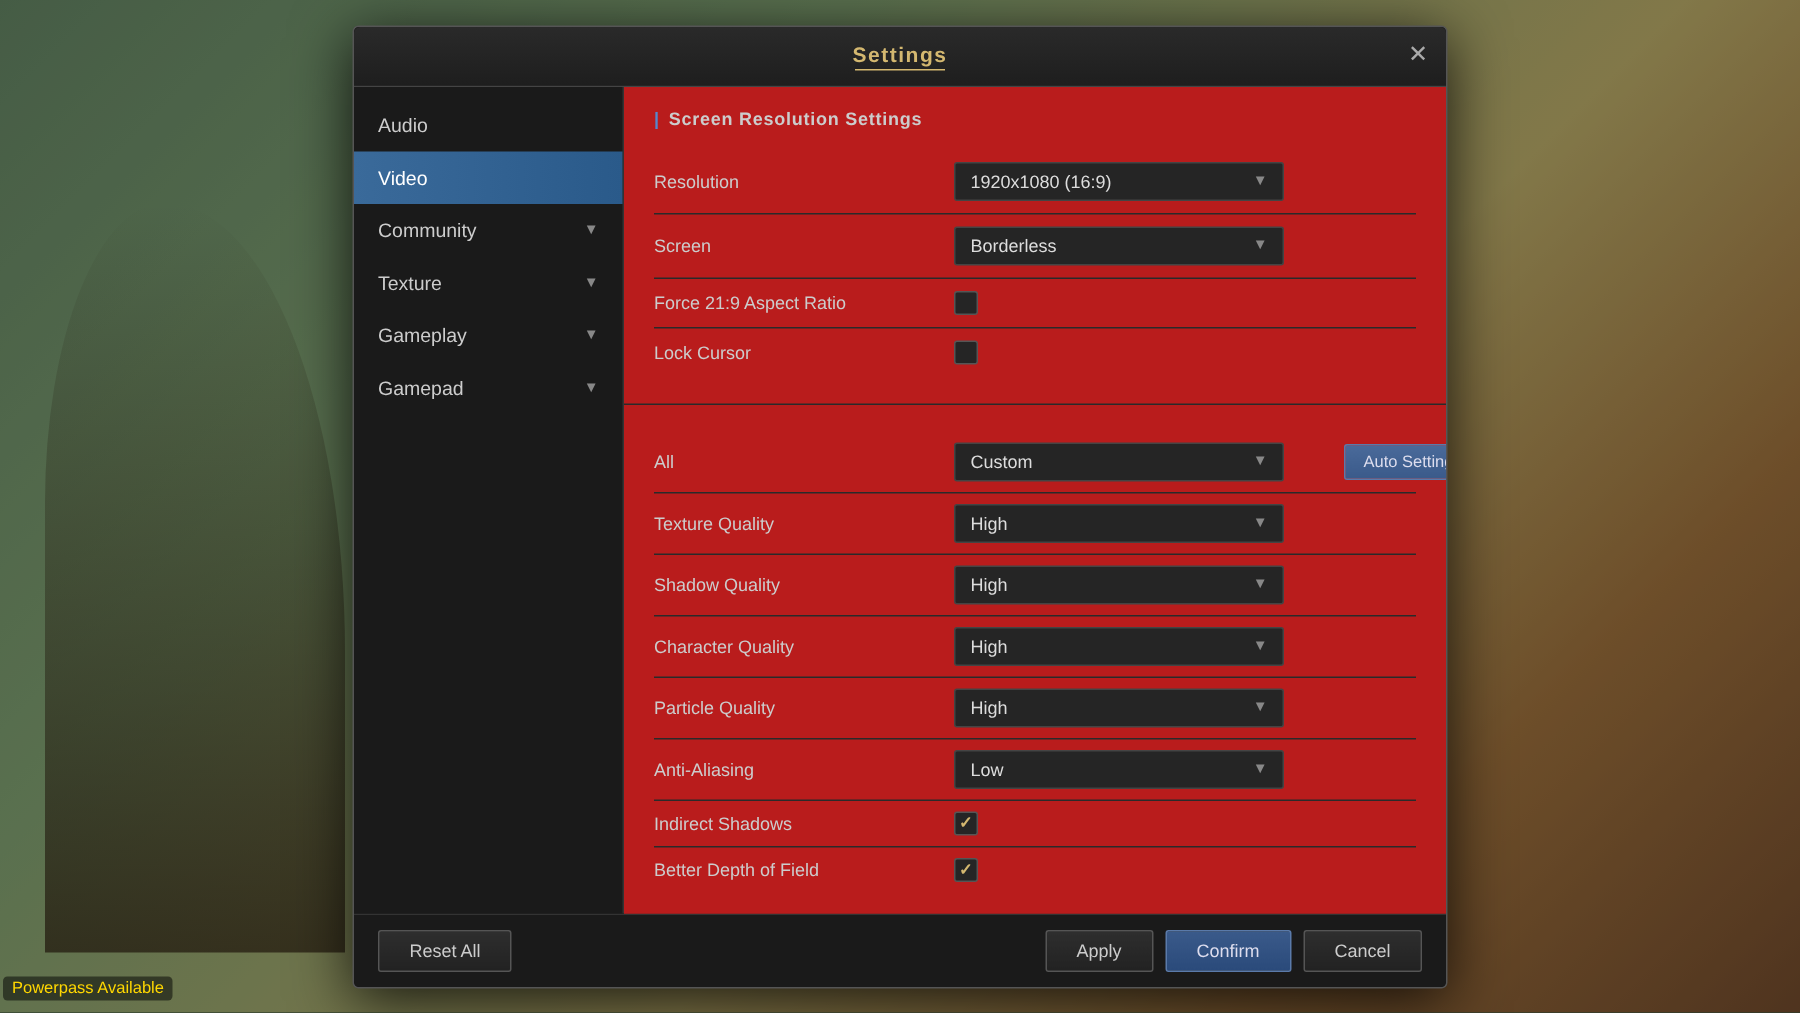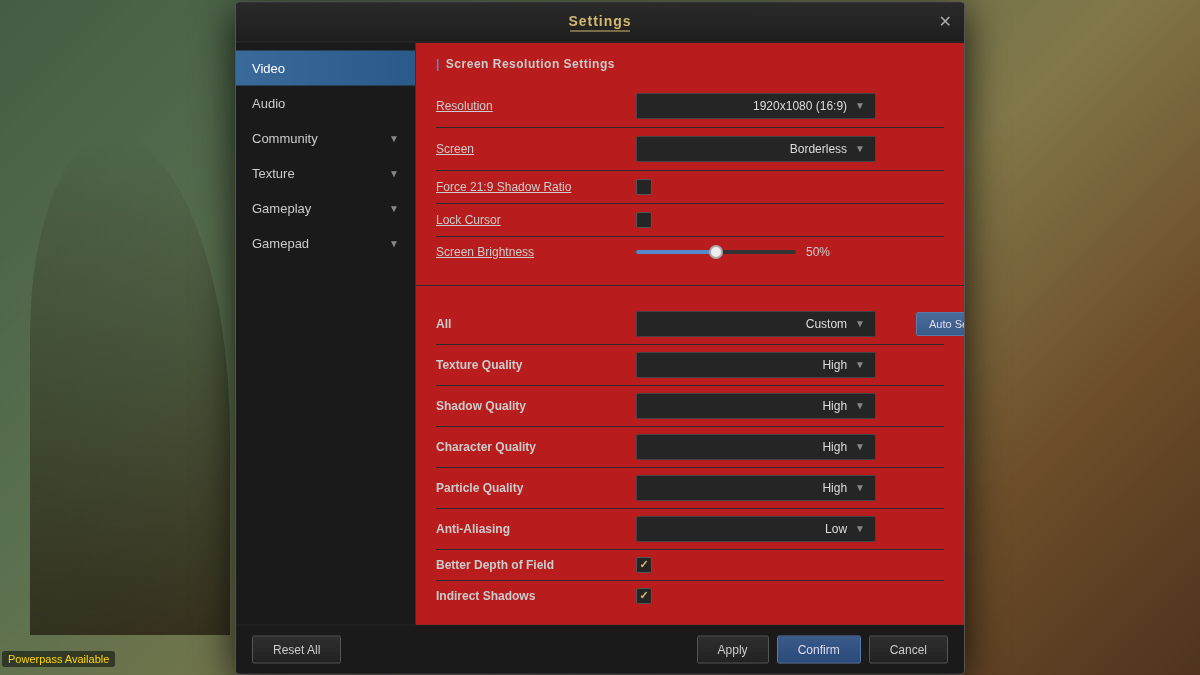--- a/index.html
+++ b/index.html
@@ -190,42 +190,41 @@
       border-bottom: 1px solid #2a2a2a;
     }
 
     .setting-row:last-child { border-bottom: none; }
 
     .setting-label {
       width: 200px;
       color: #ccc;
       font-size: 12px;
       flex-shrink: 0;
-      text-decoration: underline;
     }
 
     .setting-control {
       flex: 1;
       display: flex;
       align-items: center;
       gap: 8px;
     }
 
     
     .dropdown {
       background: #252525;
       border: 1px solid #444;
       border-radius: 2px;
       color: #ddd;
       font-size: 12px;
       padding: 5px 10px;
-      width: 240px;
-      display: flex;
-      align-items: center;
-      justify-content: flex-end;
+      width: 220px;
+      display: flex;
+      align-items: center;
+      justify-content: space-between;
       cursor: pointer;
       user-select: none;
     }
 
     .dropdown .dd-arrow {
       color: #888;
       font-size: 10px;
       margin-left: 8px;
     }
 
@@ -297,21 +296,20 @@
       border-bottom: 1px solid #2a2a2a;
     }
 
     .effects-row:last-child { border-bottom: none; }
 
     .effects-label {
       width: 200px;
       color: #ccc;
       font-size: 12px;
       flex-shrink: 0;
-      font-weight: bold;
     }
 
     .effects-control {
       flex: 1;
       display: flex;
       align-items: center;
       gap: 8px;
     }
 
     .auto-settings-btn {
@@ -383,25 +381,25 @@
     <div>
       <div class="modal-title">Settings</div>
       <div class="modal-title-underline"></div>
     </div>
     <button class="close-btn">✕</button>
   </div>
 
   <div class="modal-body">
 
     <div class="sidebar">
+      <div class="sidebar-item">
+        <span>Audio</span>
+      </div>
       <div class="sidebar-item active">
         <span>Video</span>
-      </div>
-      <div class="sidebar-item">
-        <span>Audio</span>
       </div>
       <div class="sidebar-item">
         <span>Community</span>
         <span class="chevron">▼</span>
       </div>
       <div class="sidebar-item">
         <span>Texture</span>
         <span class="chevron">▼</span>
       </div>
       <div class="sidebar-item">
@@ -433,45 +431,33 @@
           <div class="setting-label">Screen</div>
           <div class="setting-control">
             <div class="dropdown">
               <span>Borderless</span>
               <span class="dd-arrow">▼</span>
             </div>
           </div>
         </div>
 
         <div class="setting-row">
-          <div class="setting-label">Force 21:9 Shadow Ratio</div>
+          <div class="setting-label">Force 21:9 Aspect Ratio</div>
           <div class="setting-control">
             <div class="custom-checkbox"></div>
           </div>
         </div>
 
         <div class="setting-row">
           <div class="setting-label">Lock Cursor</div>
           <div class="setting-control">
             <div class="custom-checkbox"></div>
           </div>
         </div>
 
-        <div class="setting-row">
-          <div class="setting-label">Screen Brightness</div>
-          <div class="setting-control">
-            <div class="slider-container">
-              <div class="slider-track">
-                <div class="slider-fill" style="width: 50%;"></div>
-                <div class="slider-thumb" style="left: 50%;"></div>
-              </div>
-              <div class="slider-value">50%</div>
-            </div>
-          </div>
-        </div>
       </div>
 
       <div class="divider"></div>
 
       <div class="section">
 
         <div class="effects-row">
           <div class="effects-label">All</div>
           <div class="effects-control">
             <div class="dropdown">
@@ -526,28 +512,28 @@
           <div class="effects-label">Anti-Aliasing</div>
           <div class="effects-control">
             <div class="dropdown">
               <span>Low</span>
               <span class="dd-arrow">▼</span>
             </div>
           </div>
         </div>
 
         <div class="effects-row">
+          <div class="effects-label">Indirect Shadows</div>
+          <div class="effects-control">
+            <div class="custom-checkbox checked"></div>
+          </div>
+        </div>
+
+        <div class="effects-row">
           <div class="effects-label">Better Depth of Field</div>
-          <div class="effects-control">
-            <div class="custom-checkbox checked"></div>
-          </div>
-        </div>
-
-        <div class="effects-row">
-          <div class="effects-label">Indirect Shadows</div>
           <div class="effects-control">
             <div class="custom-checkbox checked"></div>
           </div>
         </div>
 
       </div>
     </div>
 
   </div>
 

